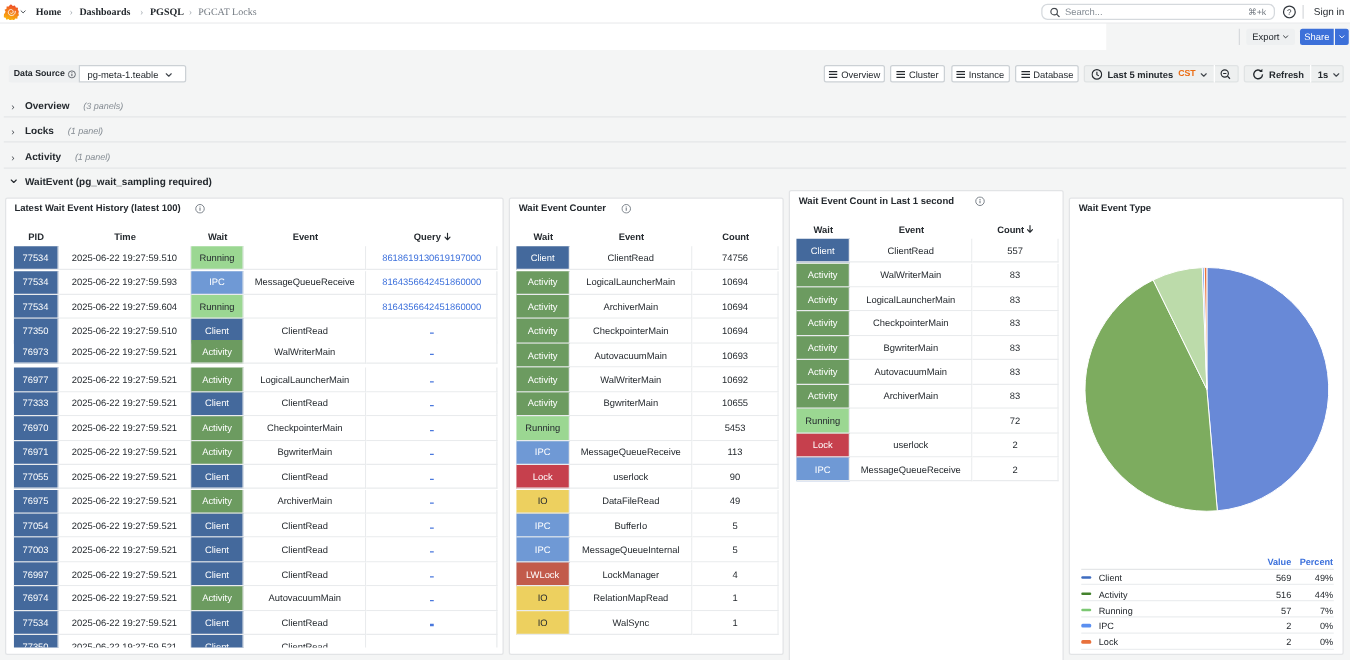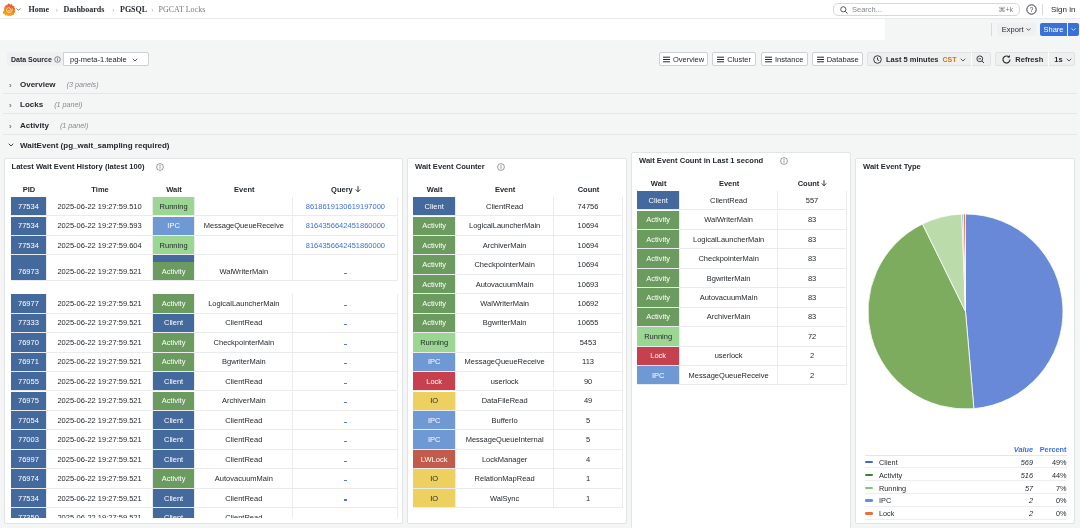--- a/index.html
+++ b/index.html
@@ -56,21 +56,21 @@
 .lwl { background:#c25b4b; color:#fff; }
 .lnk { color:#3b6fdb; }
 .dash { display:inline-block; width:3.5px; height:1.1px; background:#4a78dd; margin-top:4px; }
 
 
 .lrow { position:absolute; left:9px; width:201.5px; height:12.85px; font-size:7.3px;
   border-bottom:1px solid #eceef0; }
 .lhead { border-bottom:1px solid #e4e6e8; }
 .ldash { position:absolute; left:0; top:5.5px; width:8px; height:2.4px; border-radius:1.2px; }
 .lname { position:absolute; left:14px; top:2.5px; color:#24292e; }
-.lval  { position:absolute; right:33.5px; top:2.5px; text-align:right; color:#24292e;font-style:italic; }
+.lval  { position:absolute; right:33.5px; top:2.5px; text-align:right; color:#24292e; }
 .lpct  { position:absolute; right:0; top:2.5px; text-align:right; color:#24292e; }
 </style></head>
 <body>
 
 <div id="nav">
  <svg style="position:absolute;left:3px;top:3px" width="12" height="13" viewBox="0 0 24 26">
       <defs>
         <linearGradient id="gl" x1="0" y1="1" x2="0.3" y2="0">
           <stop offset="0" stop-color="#FCC406"></stop>
           <stop offset="1" stop-color="#EF5327"></stop>
@@ -247,21 +247,21 @@
       </div>
       <div class="trow" style="top:96.3px">
         <span class="cell cli" style="left:0;width:36.8px">77350</span>
         <span class="cell plain" style="left:36.8px;width:105.5px">2025-06-22 19:27:59.510</span>
         <span class="cell cli" style="left:142.3px;width:42.6px">Client</span>
         <span class="cell plain" style="left:184.9px;width:97.9px">ClientRead</span>
         <span class="cell plain qq" style="left:282.8px;width:105.2px">
           <span class="dash"></span>
         </span>
       </div>
-      <div class="trow" style="top:103px">
+      <div class="trow" style="top:113px">
         <span class="cell cli" style="left:0;width:36.8px">76973</span>
         <span class="cell plain" style="left:36.8px;width:105.5px">2025-06-22 19:27:59.521</span>
         <span class="cell act" style="left:142.3px;width:42.6px">Activity</span>
         <span class="cell plain" style="left:184.9px;width:97.9px">WalWriterMain</span>
         <span class="cell plain qq" style="left:282.8px;width:105.2px">
           <span class="dash"></span>
         </span>
       </div>
       <div class="trow" style="top:135.2px">
         <span class="cell cli" style="left:0;width:36.8px">76977</span>

